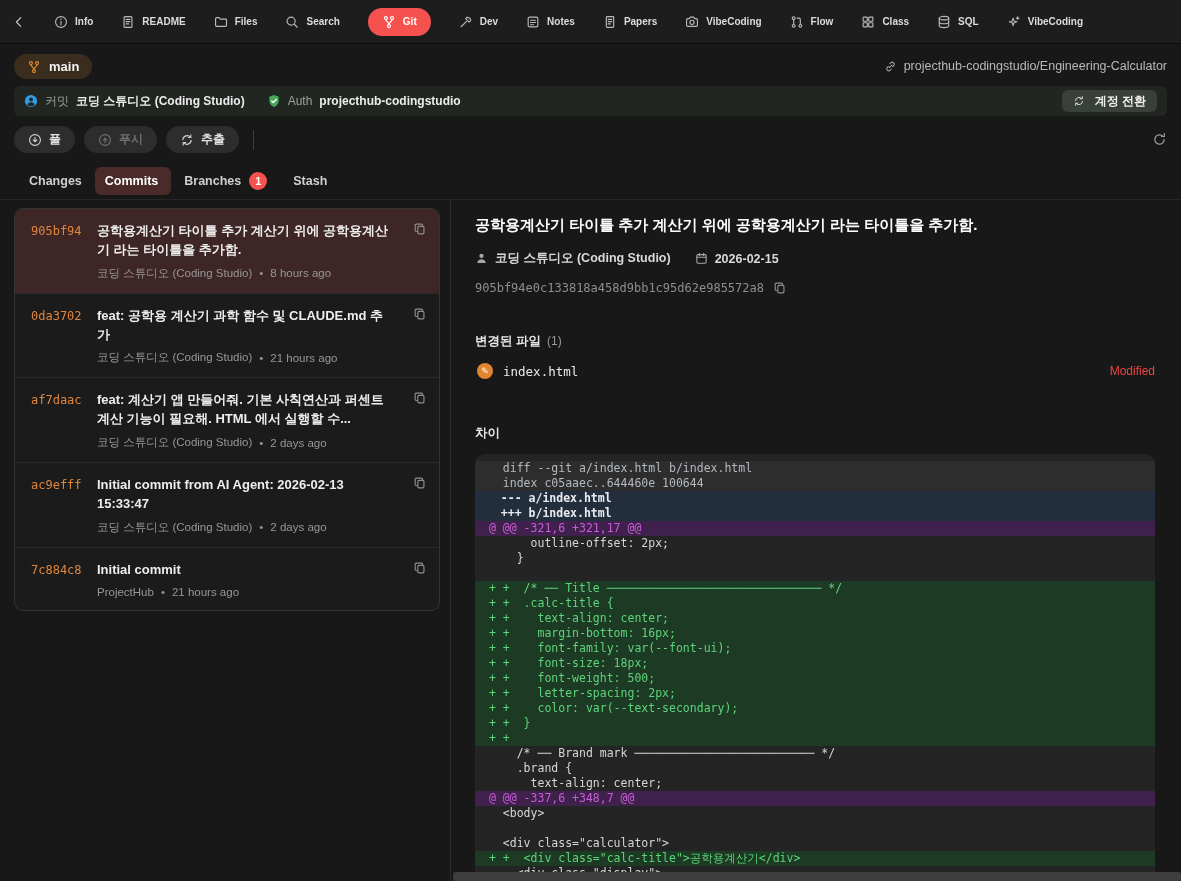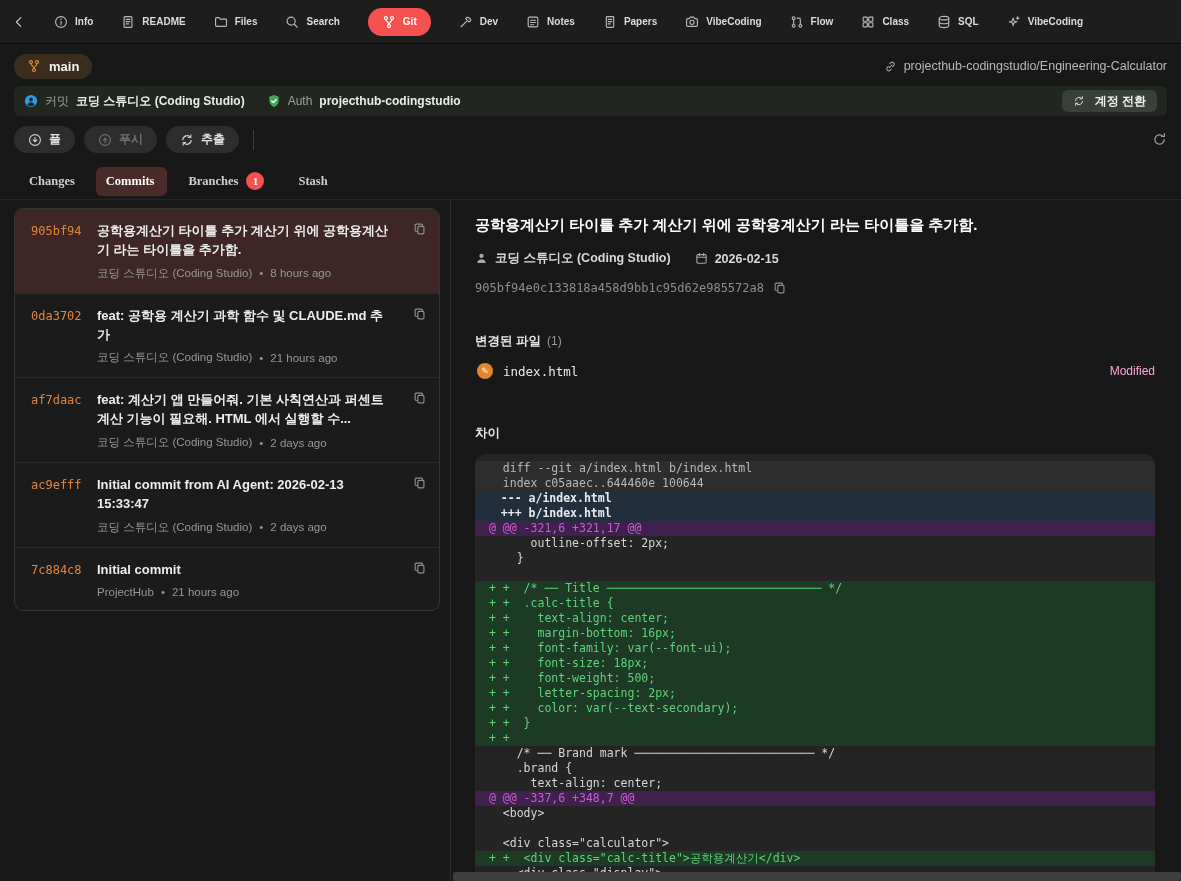--- a/index.html
+++ b/index.html
@@ -15,21 +15,21 @@
   .nav { height:44px; background:#1d1d1d; border-bottom:1px solid #0b0b0b; display:flex; align-items:center; padding:0 12px; gap:28px; }
   .nav-chevron { color:#c8c8c8; display:flex; align-items:center; cursor:pointer; }
   .nav-item { display:flex; align-items:center; gap:7px; font-size:10px; font-weight:600; color:#dcdcdc; white-space:nowrap; cursor:pointer; }
   .nav-item .ic { color:#b9b9b9; display:flex; }
   .nav-item.active { background:#f4514f; color:#fff; border-radius:16px; padding:7px 14px; }
   .nav-item.active .ic { color:#fff; }
   .nav-spacer { flex:1; }
 
   
   .branch-row { height:34px; display:flex; align-items:center; justify-content:space-between; padding:10px 14px 0 14px; }
-  .main-pill { display:flex; align-items:center; gap:8px; background:#3a2d1e; border-radius:15px; padding:5px 13px; cursor:pointer; }
+  .main-pill { display:flex; align-items:flex-end; gap:8px; background:#3a2d1e; border-radius:15px; padding:5px 13px; cursor:pointer; }
   .main-pill .ic { color:#e0862f; display:flex; }
   .main-pill .lbl { font-size:13px; font-weight:700; color:#f3f3f3; }
   .repo-link { display:flex; align-items:center; gap:7px; color:#b9b9b9; font-size:12.5px; cursor:pointer; }
   .repo-link .ic { color:#a7a7a7; display:flex; }
 
   
   .auth-bar { margin:8px 14px 0 14px; height:30px; background:#212621; border-radius:6px; display:flex; align-items:center; padding:8px 10px; gap:22px; }
   .auth-group { display:flex; align-items:center; gap:7px; font-size:12px; }
   .auth-group .k { color:#9aa09a; }
   .auth-group .v { color:#ececec; font-weight:700; }
@@ -42,21 +42,21 @@
   
   .actions-row { height:47px; display:flex; align-items:center; padding:0 14px; gap:9px; }
   .act-btn { display:flex; align-items:center; gap:7px; background:#2d2d2d; border-radius:14px; height:27px; padding:0 14px; font-size:12px; font-weight:600; color:#e3e3e3; cursor:pointer; }
   .act-btn .ic { color:#cfcfcf; display:flex; }
   .act-btn.disabled { color:#707070; cursor:default; }
   .act-btn.disabled .ic { color:#707070; }
   .act-divider { width:1px; height:20px; background:#3c3c3c; margin-left:5px; }
   .refresh-right { margin-left:auto; color:#9d9d9d; display:flex; cursor:pointer; }
 
   
-  .tabs-row { height:37px; display:flex; align-items:center; gap:8px; padding:0 16px; border-bottom:1px solid #262626;font-family:Liberation Serif, serif; }
+  .tabs-row { height:37px; display:flex; align-items:center; padding:0 16px; border-bottom:1px solid #262626; }
   .tab { display:flex; align-items:center; padding:7px 13px; font-size:12.5px; font-weight:600; color:#cfcfcf; border-radius:6px; cursor:pointer; }
   .tab.active { background:#4b2a2a; color:#ffffff;padding-left:10px; }
   .tab .badge { margin-left:8px; min-width:18px; height:18px; border-radius:9px; background:#f4514f; color:#fff; font-size:11px; font-weight:700; display:flex; align-items:center; justify-content:center; padding:0 4px; }
   .tab .badge:empty { display:none; }
 
   
   .content { display:flex; height:698px; }
   .left-col { width:451px; border-right:1px solid #2b2b2b; padding:8px 10px 0 14px; }
   .commit-list { border:1px solid #333333; border-radius:9px; background:#1b1b1b; overflow:hidden; }
   .commit-item { display:grid; grid-template-columns:66px 1fr 22px; padding:13px 12px 12px 16px; border-top:1px solid #2a2a2a; cursor:pointer; }
@@ -74,21 +74,21 @@
   .d-meta { margin-top:15px; display:flex; align-items:center; gap:24px; font-size:12.5px; color:#d9d9d9; }
   .d-meta .grp { display:flex; align-items:center; gap:7px; font-weight:600; }
   .d-meta .ic { color:#a8a8a8; display:flex; }
   .d-hash { margin-top:14px; display:flex; align-items:center; gap:9px; font-family:"DejaVu Sans Mono", monospace; font-size:12px; color:#8e8e8e; }
   .d-hash .ic { color:#8e8e8e; display:flex; cursor:pointer; }
   .sec-label { margin-top:38px; font-size:12.5px; font-weight:700; color:#e6e6e6; }
   .sec-label .cnt { color:#9a9a9a; font-weight:400; margin-left:6px; font-size:12px; }
   .file-row { margin-top:13px; display:flex; align-items:center; gap:10px; padding-left:2px; }
   .mod-icon { width:16px; height:16px; border-radius:50%; background:#e0862f; color:#fff; font-size:9px; display:flex; align-items:center; justify-content:center; }
   .file-name { font-family:"DejaVu Sans Mono", monospace; font-size:12.5px; color:#e9e9e9; }
-  .file-status { margin-left:auto; font-size:12px; color:#f9a8d4; }
+  .file-status { margin-left:auto; font-size:12px; color:#ef4444; }
   .diff-label { margin-top:46px; }
   .diff-block { margin-top:12px; background:#242424; border-radius:10px; padding:7px 0 9px 0; overflow:hidden; }
   .dl { white-space:pre; font-family:"DejaVu Sans Mono", monospace; font-size:11.5px; line-height:15px; min-height:15px; padding:0 14px; color:#d6d6d6; }
   .dl.meta { background:#2d2d2d; color:#b4b9be; }
   .dl.file { background:#232e3d; color:#e8ebef; font-weight:700;padding-left:12px; }
   .dl.hunk { background:#40214e; color:#c75fd4; }
   .dl.add  { background:#1d3a24; color:#5ed47b; }
   .dl.blank { background:transparent; }
 
   .h-scrollbar { position:absolute; left:453px; right:0; bottom:0; height:9px; background:#2a2a2a; }

